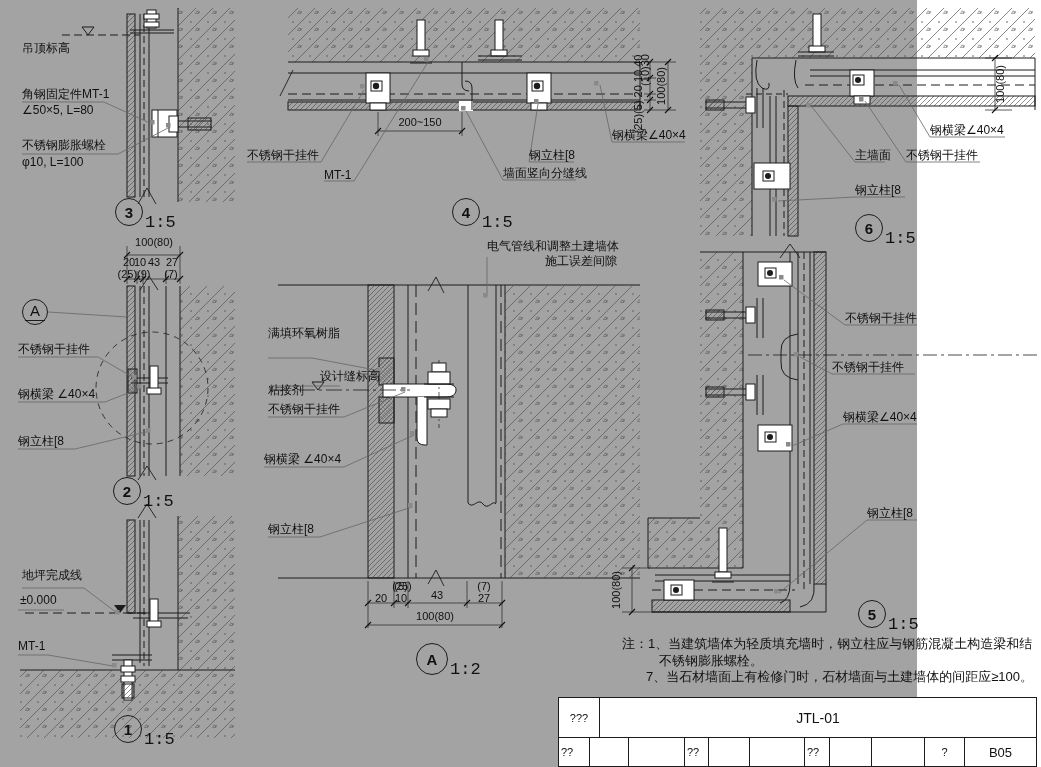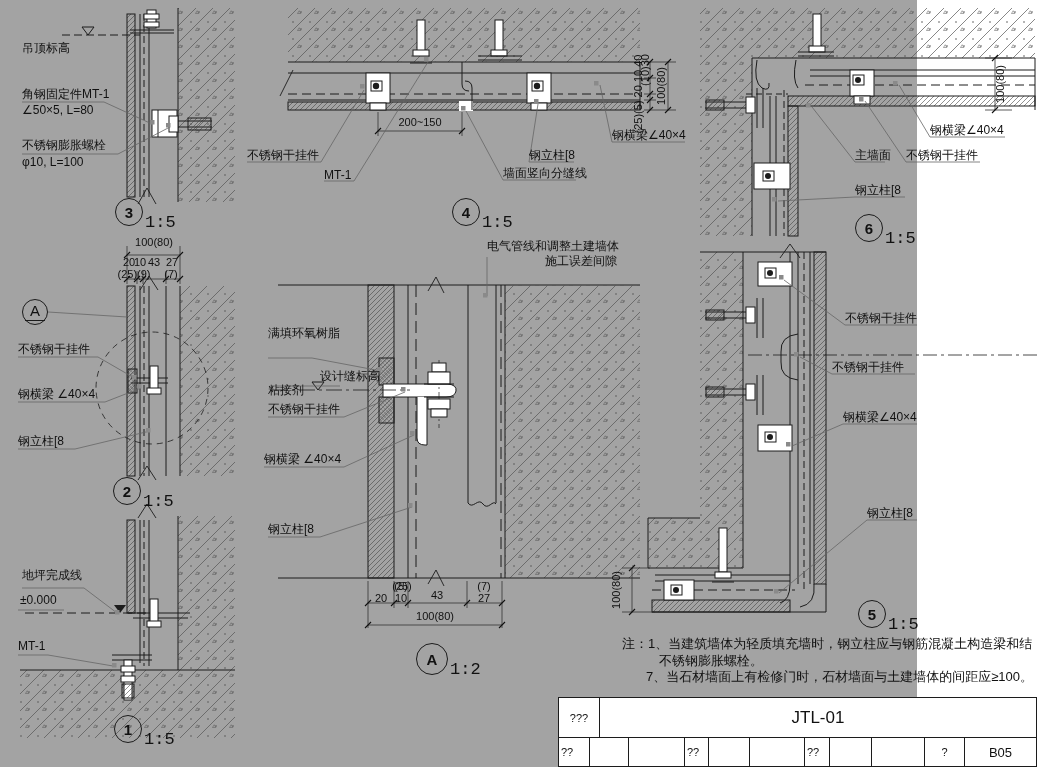--- a/index.html
+++ b/index.html
@@ -19,21 +19,21 @@
   
   .tblock{position:absolute;left:558px;top:697px;width:479px;height:70px;
           border:1.6px solid #1c1c1c;box-sizing:border-box;background:#fff;}
   .tb-r1{display:flex;height:40px;border-bottom:1.2px solid #1c1c1c;box-sizing:border-box;}
   .tb-r2{display:flex;height:28px;box-sizing:border-box;}
   .tb-r1>div,.tb-r2>div{display:flex;align-items:center;justify-content:center;
           box-sizing:border-box;overflow:hidden;}
   .tb-r1>div+div,.tb-r2>div+div{border-left:1.2px solid #1c1c1c;}
   .tb-title{font-size:22px;letter-spacing:2px;}
   .tb-f1{font-size:11px;}
-  .tb-no{font-size:17px;}
+  .tb-no{font-size:14px;}
   .tb-c{font-size:11px;justify-content:flex-start !important;padding-left:2px;}
   .tb-c.ctr{justify-content:center !important;padding-left:0;}
 </style>
 </head>
 <body>
 
 <div id="stage">
 
 <svg id="linework" width="1041" height="767" viewBox="0 0 1041 767" xmlns="http://www.w3.org/2000/svg">
   <defs>

